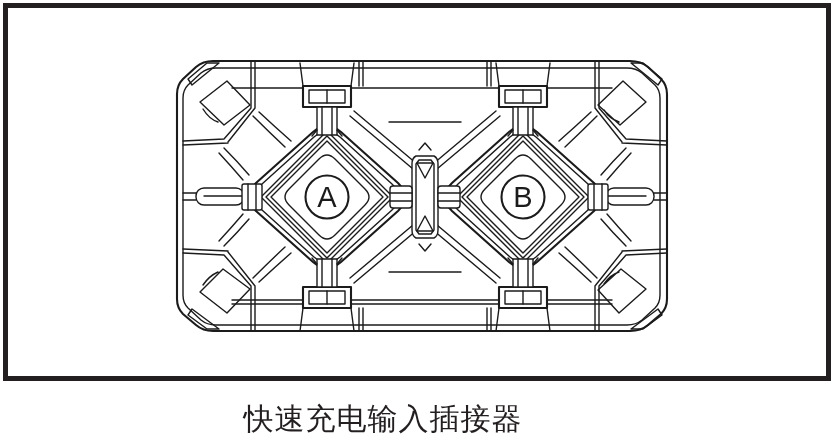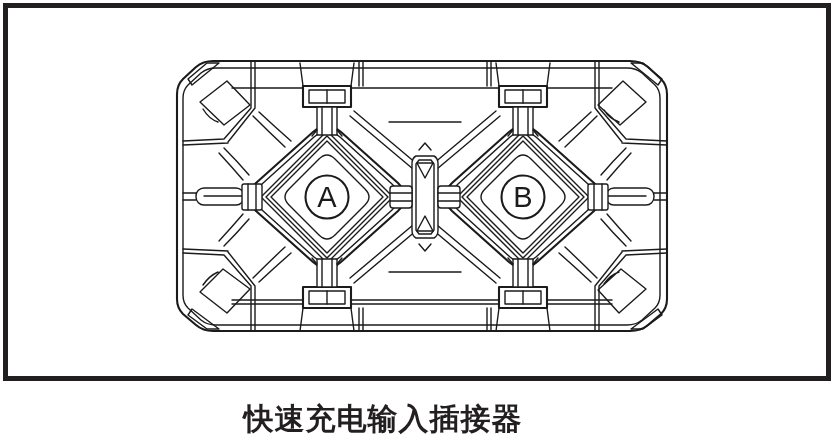--- a/index.html
+++ b/index.html
@@ -2,21 +2,21 @@
 <html><head>
 <meta charset="utf-8">
 <style>
   html,body{margin:0;padding:0;background:#ffffff;}
   .stage{position:relative;width:834px;height:442px;background:#ffffff;overflow:hidden;
          font-family:"Liberation Sans","DejaVu Sans",sans-serif;}
   .frame{position:absolute;left:3px;top:3px;width:828px;height:378px;
          border:5px solid #231f20;box-sizing:border-box;background:#ffffff;}
   .drawing-svg{position:absolute;left:0;top:0;width:834px;height:442px;}
   .caption{position:absolute;left:0;top:399px;width:766px;text-align:center;
-           font-size:30px;letter-spacing:1px;color:#231f20;font-weight:700;}
+           font-size:30px;letter-spacing:1px;color:#231f20;font-weight:400;}
   .ln{fill:none;stroke:#1b1b1b;stroke-width:1.4;stroke-linejoin:round;stroke-linecap:round;}
   .lnb{fill:none;stroke:#1b1b1b;stroke-width:2.1;stroke-linejoin:round;stroke-linecap:round;}
   .fw{fill:#ffffff;}
   .terminal-label{font-family:"Liberation Sans","DejaVu Sans",sans-serif;font-size:29px;
                   fill:#1b1b1b;text-anchor:middle;}
 </style>
 </head>
 <body>
 
 <div class="stage">

